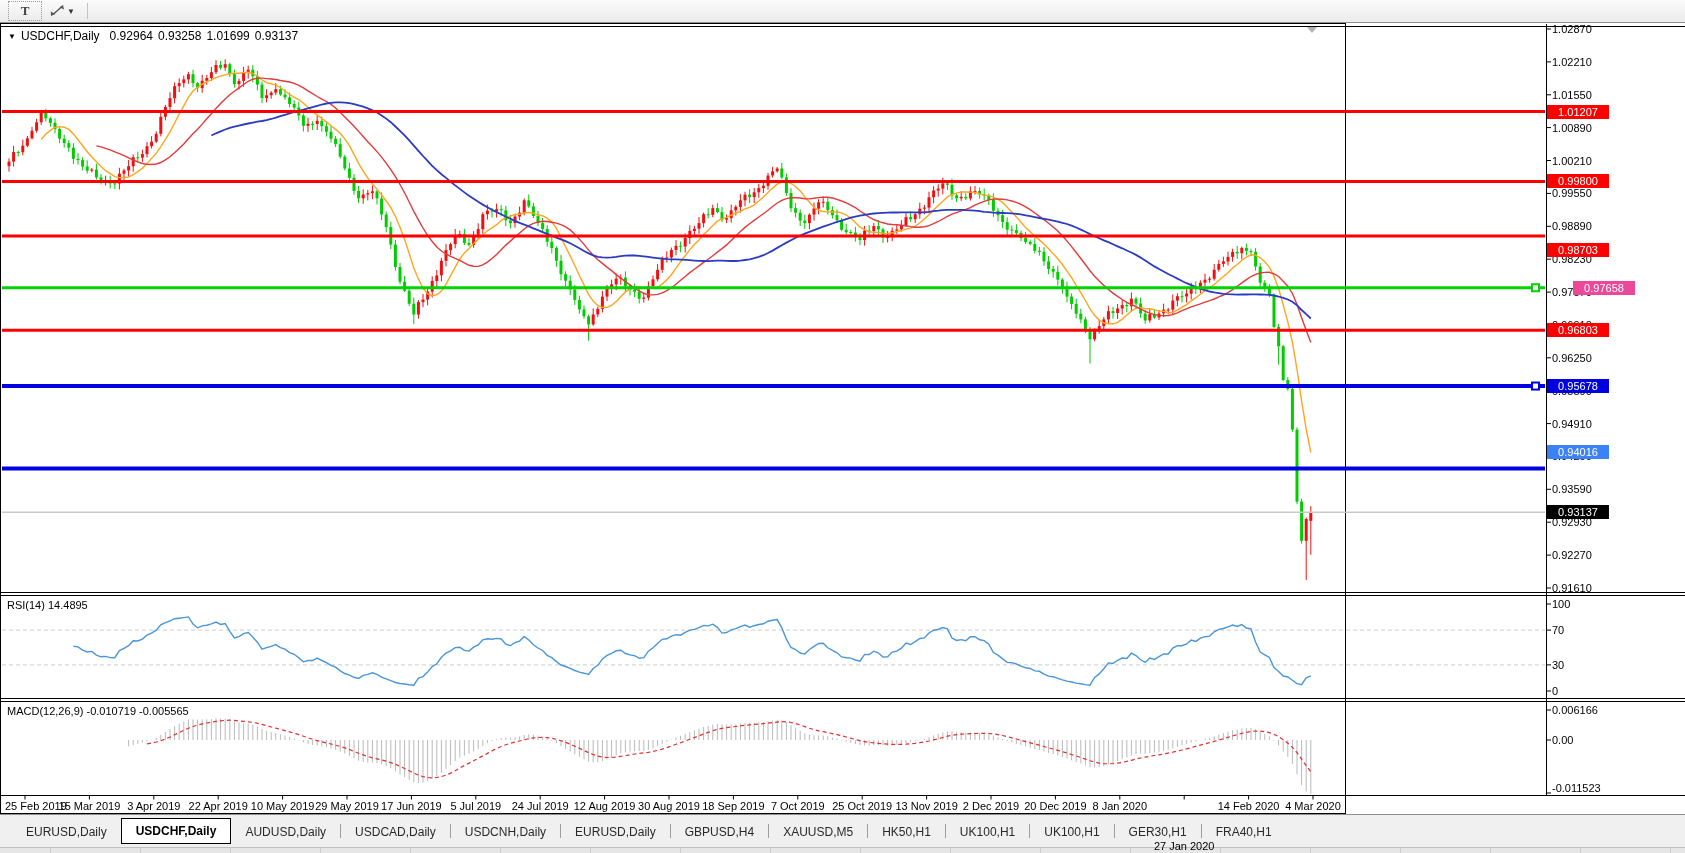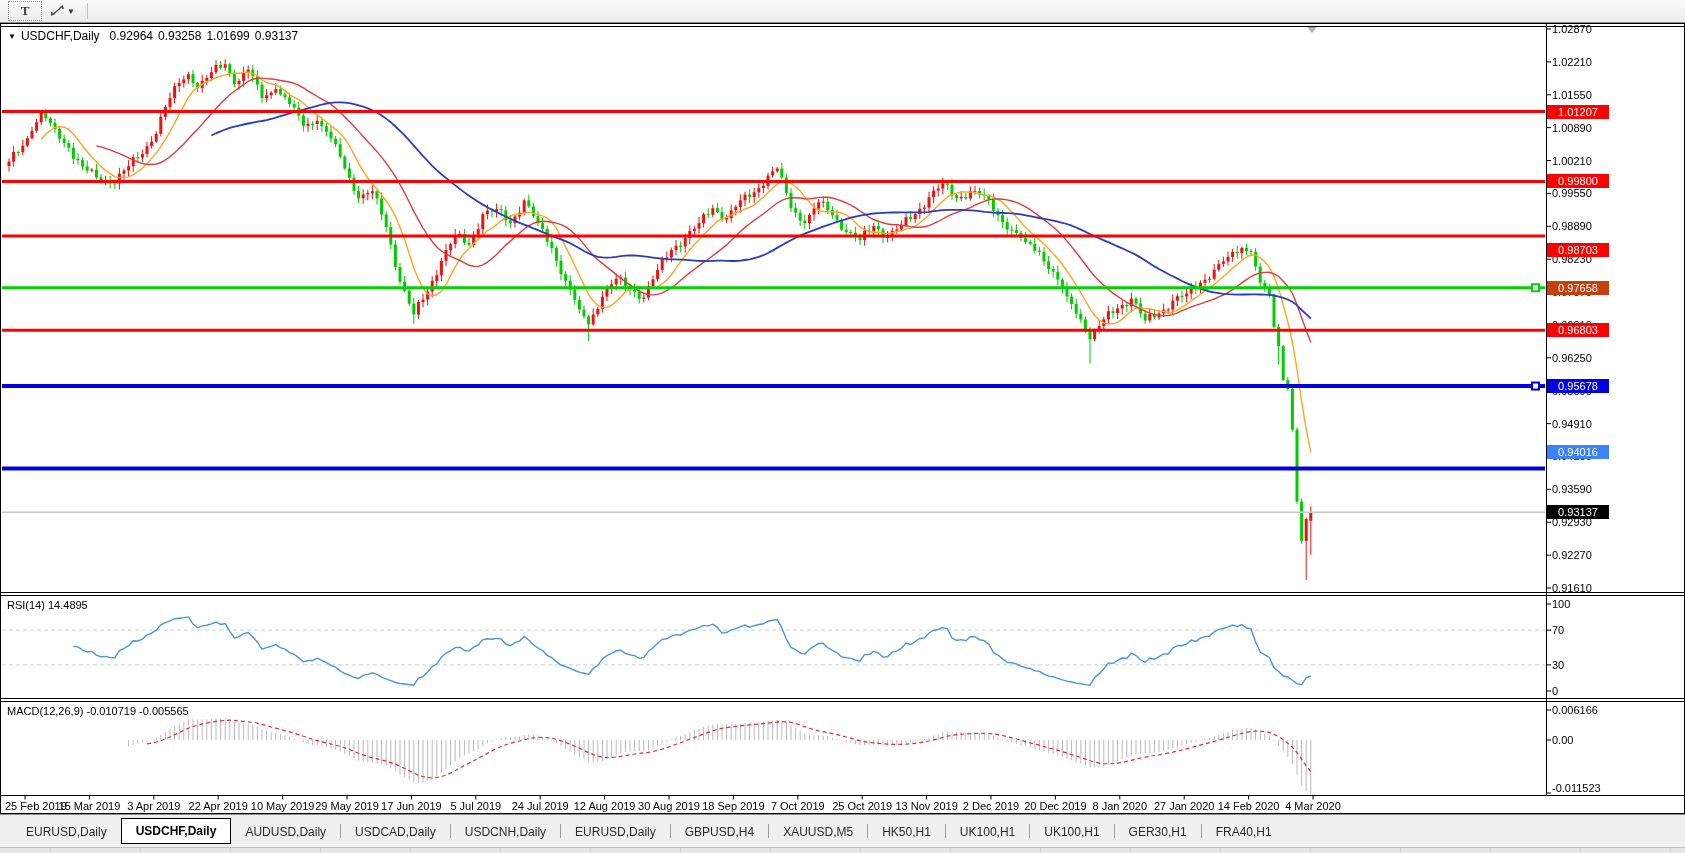--- a/index.html
+++ b/index.html
@@ -10,21 +10,21 @@
            background:linear-gradient(#fbfbfb,#ebebeb);border-bottom:1px solid #8f8f8f;
            display:flex;align-items:center;padding-left:7px;}
   .tbtn{height:18px;min-width:22px;padding:0 5px;display:flex;align-items:center;justify-content:center;
         font-size:11px;color:#222;border:1px solid transparent;border-radius:2px;margin:0 1px;}
   .tbtn.active{background:#fdfdfd;border-color:#8e8e8e;box-shadow:inset 0 0 2px #c0c0c0;}
   .ttool{font-family:"Liberation Serif",serif;font-weight:bold;font-size:13px;color:#444;
          border:1px dotted #999;border-radius:0;}
   .tsep{width:1px;height:16px;background:#c2c2c2;margin:0 5px;}
   .caret{font-size:8px;color:#333;margin-left:2px;}
   
-  #chart-area{position:absolute;left:0;top:23px;width:1685px;height:791px;box-sizing:border-box;
+  #chart-area{position:absolute;left:0;top:23px;width:1346px;height:791px;box-sizing:border-box;
               background:#fff;border:1px solid #000;}
   #cv{position:absolute;left:0;top:0;}
   #labels{position:absolute;left:0;top:0;width:100%;height:100%;z-index:5;pointer-events:none;}
   #overlay{position:absolute;left:0;top:0;width:100%;height:100%;z-index:6;pointer-events:none;}
   #title{position:absolute;left:7px;top:5px;z-index:7;font-size:12px;color:#000;white-space:nowrap;}
   #title .tri{font-size:8px;vertical-align:1px;margin-right:5px;}
   #title .sym{margin-right:10px;}
   #title span.v{margin-right:5px;}
   .pane-label{position:absolute;left:6px;z-index:7;font-size:11px;color:#000;white-space:nowrap;}
   #rsi-label{top:575px;}
@@ -1014,29 +1014,29 @@
         <div class="dlabel" style="left: 539.2px;">24 Jul 2019</div>
         <div class="dlabel" style="left: 603.6px;">12 Aug 2019</div>
         <div class="dlabel" style="left: 668px;">30 Aug 2019</div>
         <div class="dlabel" style="left: 732.4px;">18 Sep 2019</div>
         <div class="dlabel" style="left: 796.8px;">7 Oct 2019</div>
         <div class="dlabel" style="left: 861.2px;">25 Oct 2019</div>
         <div class="dlabel" style="left: 925.6px;">13 Nov 2019</div>
         <div class="dlabel" style="left: 990px;">2 Dec 2019</div>
         <div class="dlabel" style="left: 1054.4px;">20 Dec 2019</div>
         <div class="dlabel" style="left: 1118.8px;">8 Jan 2020</div>
-        <div class="dlabel" style="left: 1183.2px;">27 Jan 2020</div>
+        <div class="dlabel" style="left: 1183.2px; margin-top: 40px;">27 Jan 2020</div>
         <div class="dlabel" style="left: 1247.6px;">14 Feb 2020</div>
         <div class="dlabel" style="left: 1312px;">4 Mar 2020</div>
       </div>
     <div id="overlay">
         <div class="badge" style="top: 87.5596px; background: rgb(255, 0, 0);">1.01207</div>
         <div class="badge" style="top: 157.41px; background: rgb(255, 0, 0);">0.99800</div>
         <div class="badge" style="top: 226px; background: rgb(255, 0, 0);">0.98703</div>
-        <div class="badge" style="top: 263.75px; background: #c2410c;">0.97658</div>
+        <div class="badge" style="top: 263.75px; background: #ec4899; margin-left: 26px;">0.97658</div>
         <div class="badge" style="top: 306.196px; background: rgb(255, 0, 0);">0.96803</div>
         <div class="badge" style="top: 362.047px; background: rgb(0, 0, 224);">0.95678</div>
         <div class="badge" style="top: 428px; background: #3b82f6;">0.94016</div>
         <div class="badge" style="top: 488.195px; background: rgb(0, 0, 0);">0.93137</div>
       </div>
     <div id="title">
       <span class="tri">▼</span><span class="sym">USDCHF,Daily</span><span class="v">0.92964</span><span class="v">0.93258</span><span class="v">1.01699</span><span class="v">0.93137</span>
     </div>
     <div id="rsi-label" class="pane-label">
       <span>RSI(14)</span>&nbsp;<span>14.4895</span>

